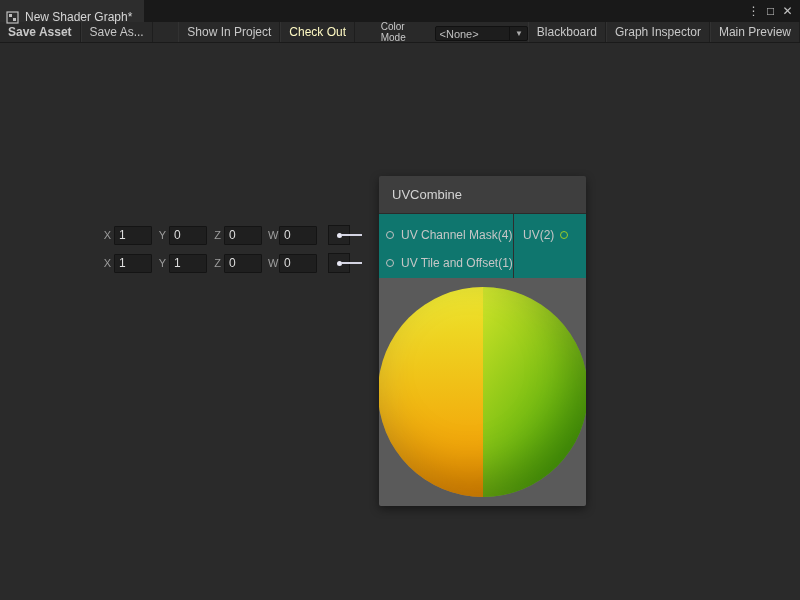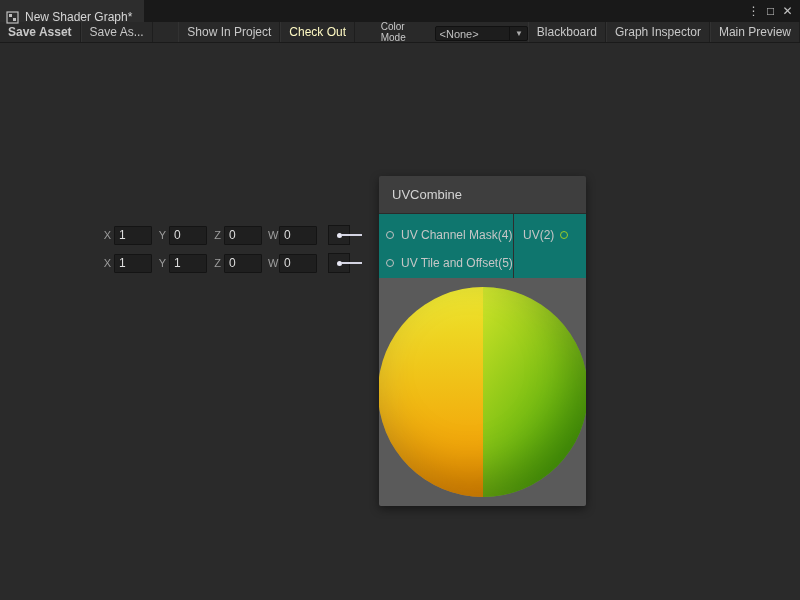--- a/index.html
+++ b/index.html
@@ -213,21 +213,21 @@
     <div class="node-header">
       <span>UVCombine</span>
     </div>
     <div class="node-body">
       <div class="port-row">
         <span class="port-ring"></span>
         <span class="port-label">UV Channel Mask(4)</span>
       </div>
       <div class="port-row">
         <span class="port-ring"></span>
-        <span class="port-label">UV Tile and Offset(5)</span>
+        <span class="port-label">UV Tile and Offset(1)</span>
       </div>
       <div class="output-section">
         <div class="out-row">
           <span class="port-label">UV(2)</span>
           <span class="port-ring green"></span>
         </div>
       </div>
     </div>
     <div class="node-preview">
       <div class="sphere">

